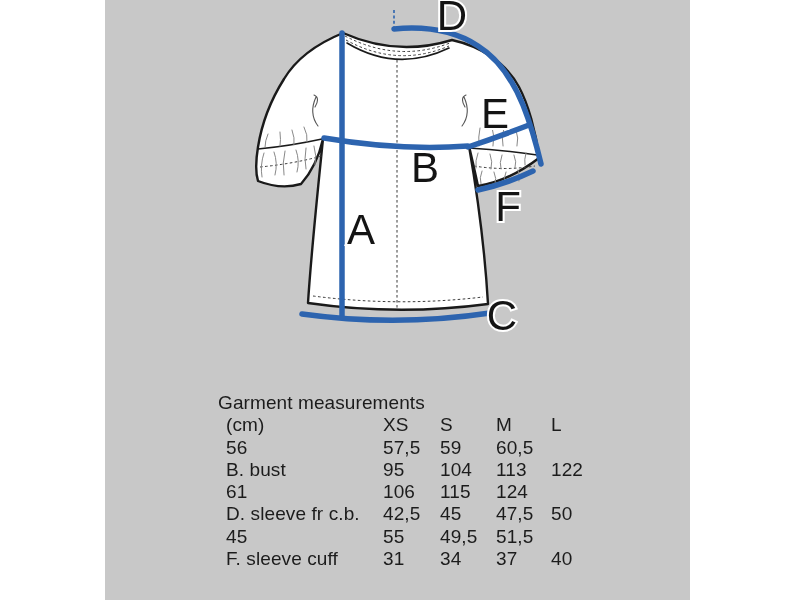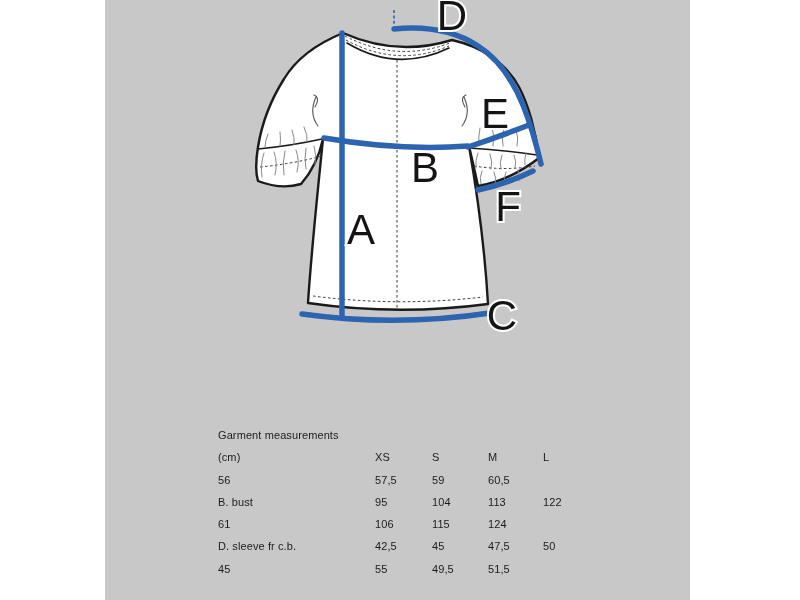--- a/index.html
+++ b/index.html
@@ -23,26 +23,26 @@
   .mline   { fill:none; stroke:#2d64af; stroke-width:5.5; stroke-linecap:round; }
   .mdash   { fill:none; stroke:#2d64af; stroke-width:1.6; stroke-dasharray:3 2.4; }
   .mlabel  {
     font-family:"Liberation Sans", sans-serif; font-size:42px; font-weight:400;
     fill:#141414; stroke:#ffffff; stroke-width:4px; paint-order:stroke;
     text-anchor:middle;
   }
 
   
   .mtable {
-    position:absolute; left:218px; top:424px;
-    font-size:11px; line-height:22.3px; color:#1c1c1c;
+    position:absolute; left:218px; top:392px;
+    font-size:19px; line-height:22.3px; color:#1c1c1c;
     letter-spacing:0.1px; white-space:nowrap;
   }
   .trow { display:grid; grid-template-columns:157px 57px 56px 55px 60px; }
-  .tcell { overflow:visible; }
+  .tcell { overflow:visible;margin-left:8px; }
 </style>
 </head>
 <body>
 
 <div class="page">
   <div class="artboard"></div>
 
   <svg class="diagram-svg" width="800" height="600" viewBox="0 0 800 600">
 
     <path class="outline" d="
@@ -144,14 +144,21 @@
       <span class="tcell">50</span>
     </div>
 
     <div class="trow">
       <span class="tcell">45</span>
       <span class="tcell">55</span>
       <span class="tcell">49,5</span>
       <span class="tcell">51,5</span>
     </div>
 
+    <div class="trow">
+      <span class="tcell">F. sleeve cuff</span>
+      <span class="tcell">31</span>
+      <span class="tcell">34</span>
+      <span class="tcell">37</span>
+      <span class="tcell">40</span>
+    </div>
   </div>
 </div>
 
 </body></html>

